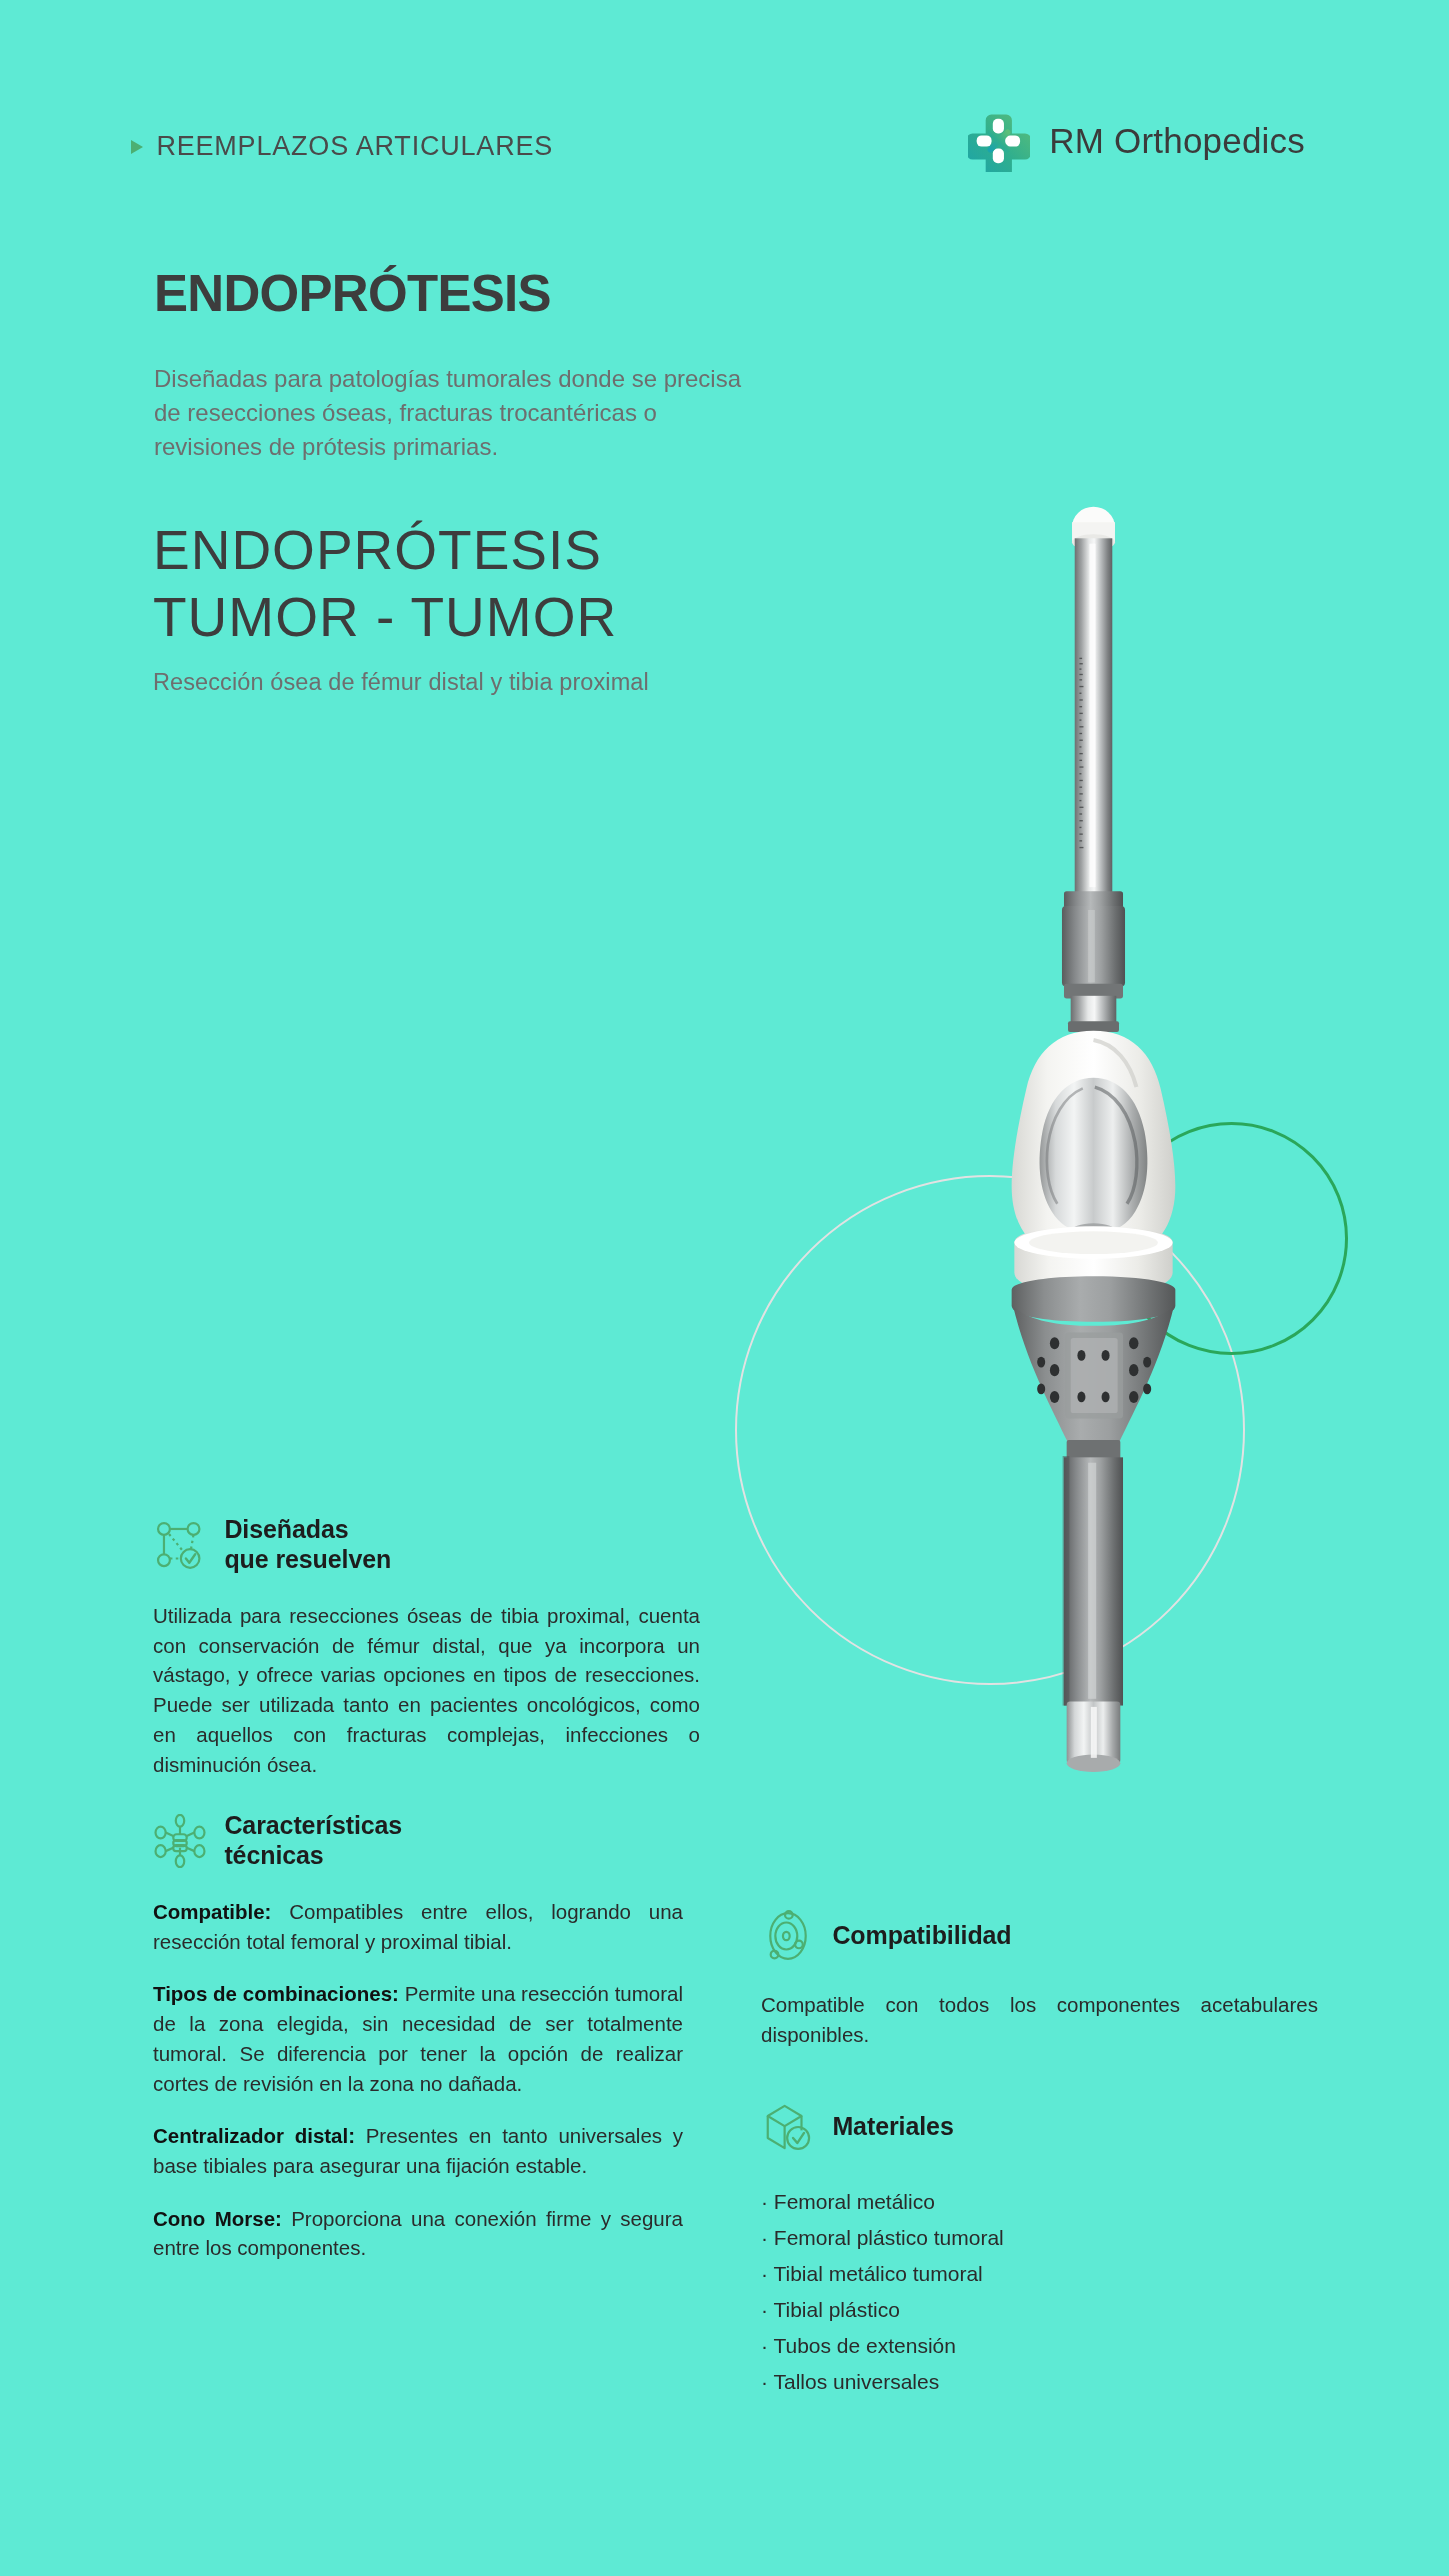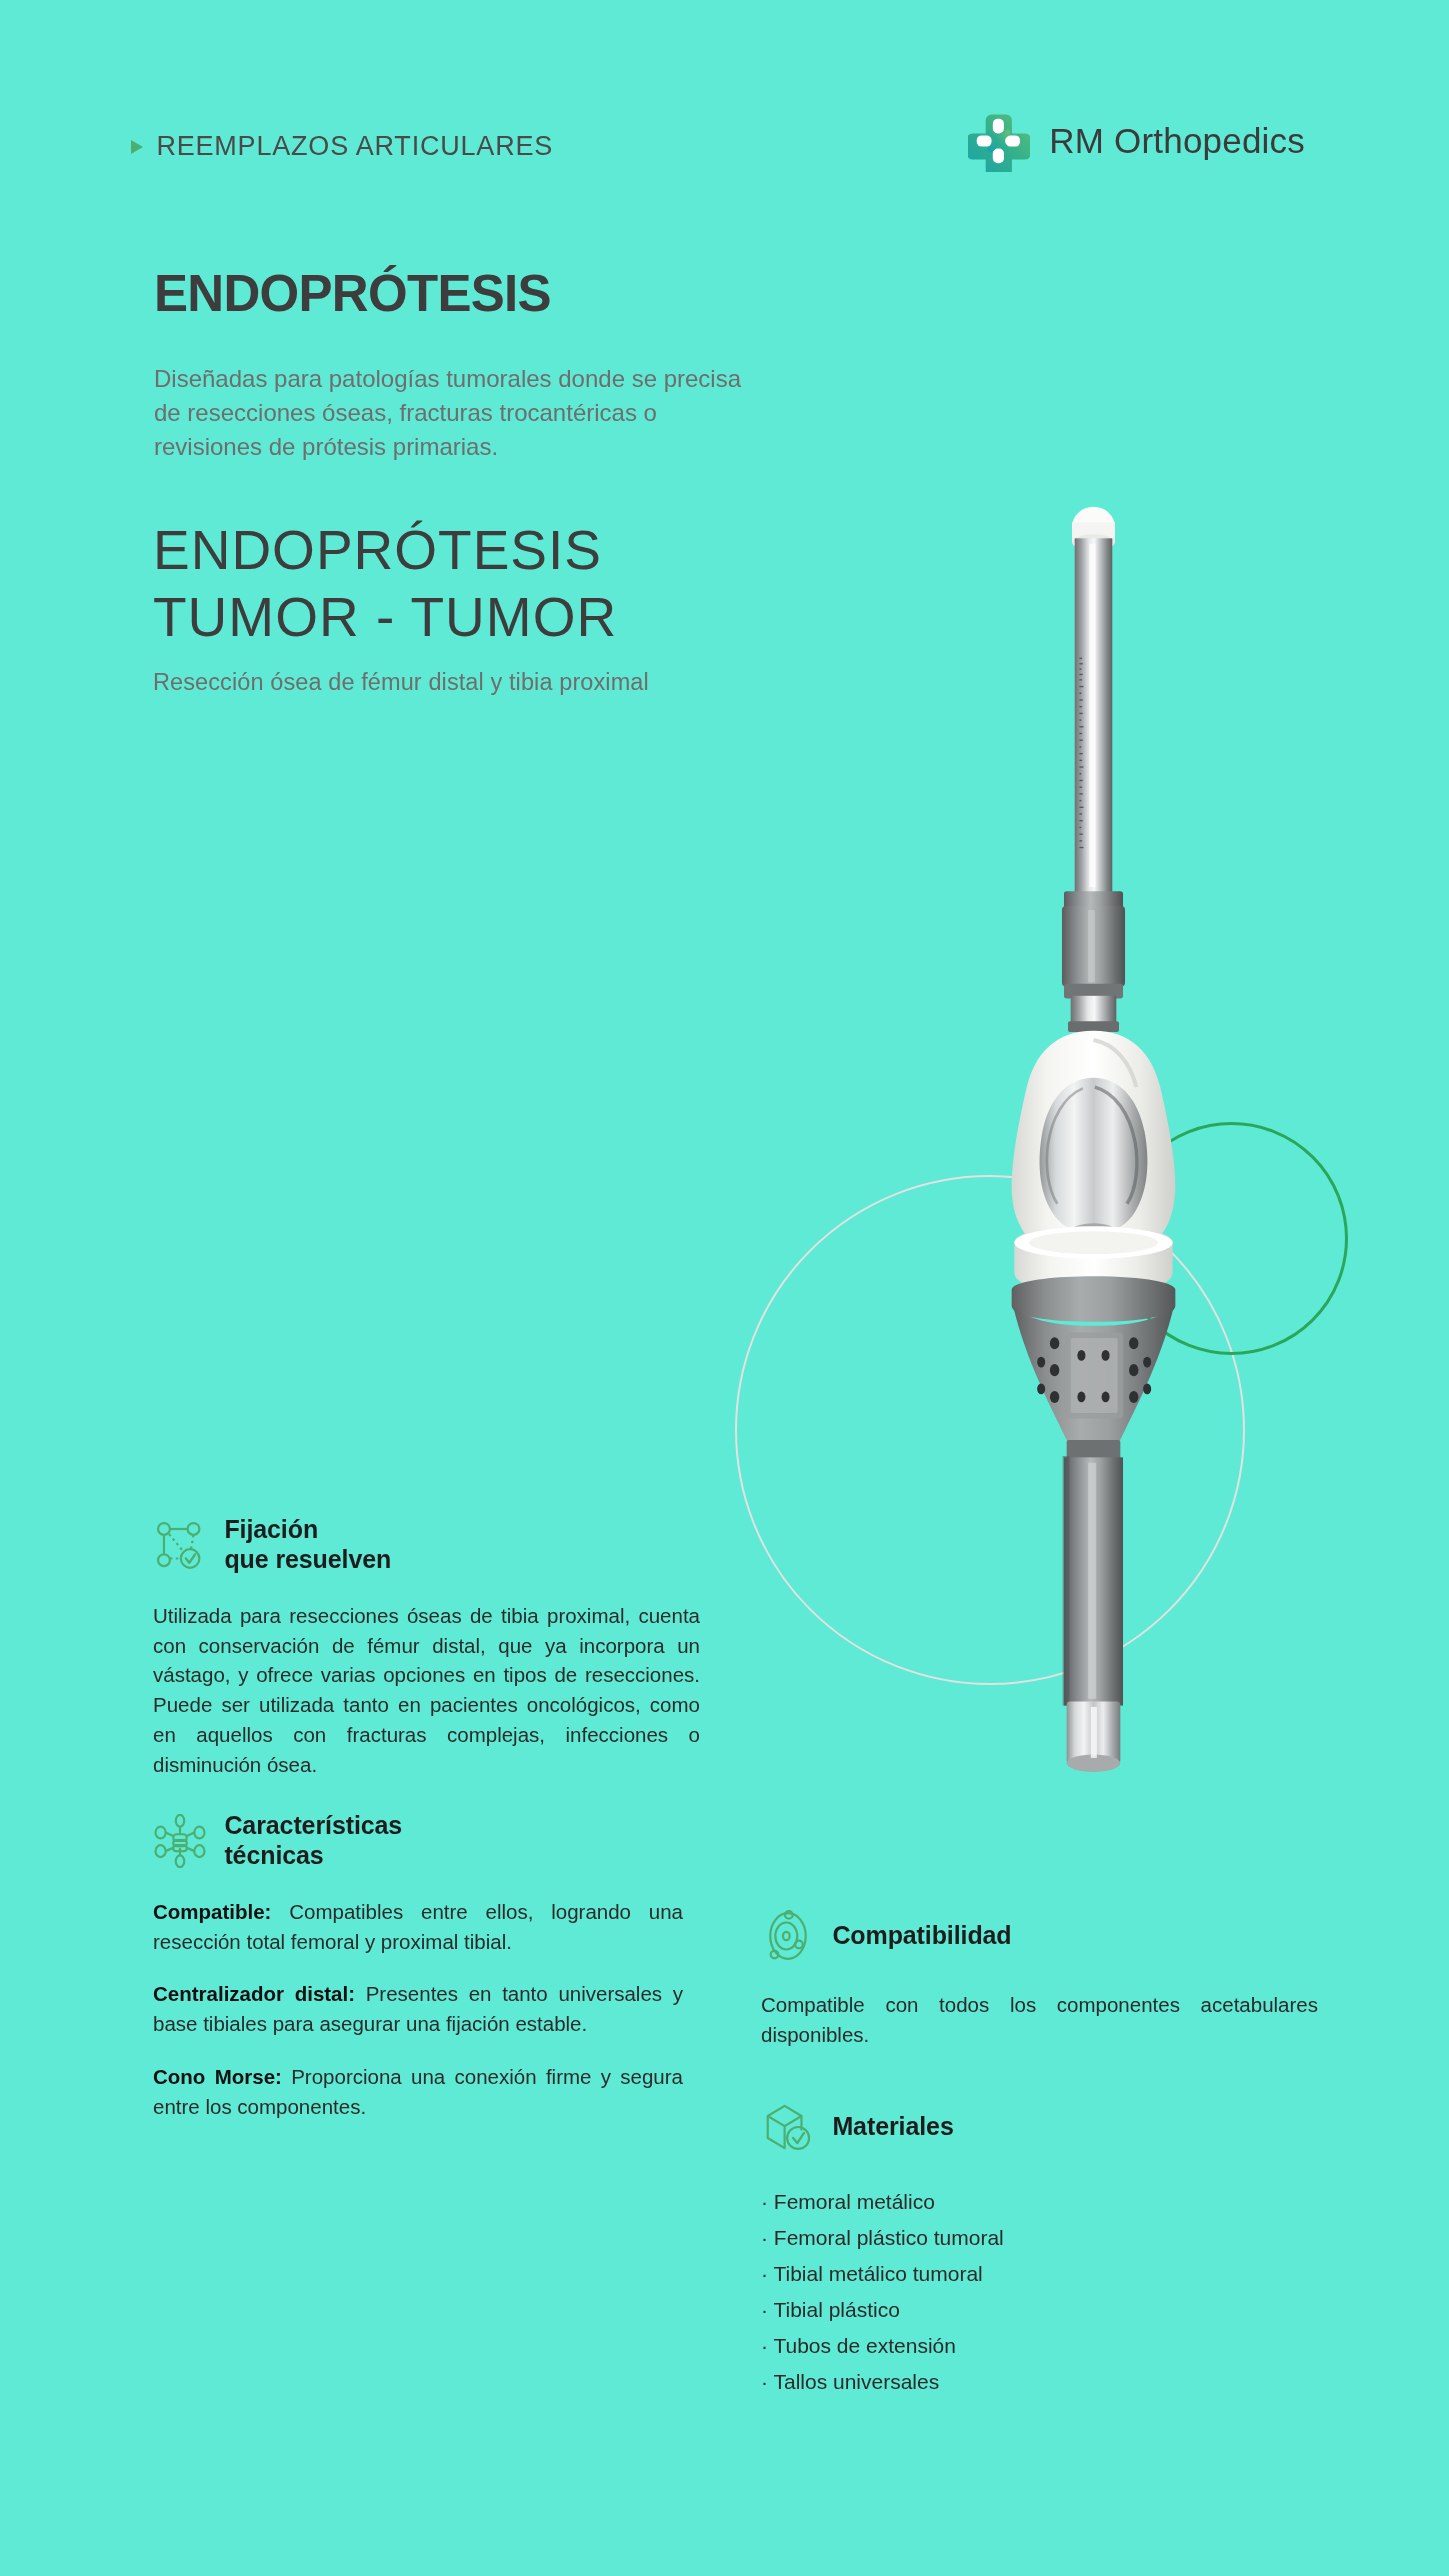--- a/index.html
+++ b/index.html
@@ -314,21 +314,21 @@
         <circle cx="13" cy="50" r="7"></circle>
         <circle cx="44" cy="48" r="11"></circle>
         <line x1="20" y1="13" x2="41" y2="13"></line>
         <line x1="13" y1="20" x2="13" y2="43"></line>
         <line x1="19" y1="19" x2="37" y2="41" stroke-dasharray="3 4"></line>
         <line x1="20" y1="48" x2="33" y2="48" stroke-dasharray="3 4"></line>
         <line x1="48" y1="20" x2="45" y2="37" stroke-dasharray="3 4"></line>
         <polyline points="39,48 43,53 50,43" stroke-width="2.8" stroke-linecap="round" stroke-linejoin="round"></polyline>
       </svg>
       <div class="block-title">
-        <div>Fijación</div>
+        <div>Diseñadas</div>
         <div>que resuelven</div>
       </div>
     </div>
     <div class="block-body">
       <p>Utilizada para resecciones óseas de tibia proximal, cuenta con conservación de fémur distal, que ya incorpora un vástago, y ofrece varias opciones en tipos de resecciones. Puede ser utilizada tanto en pacientes oncológicos, como en aquellos con fracturas complejas, infecciones o disminución ósea.</p>
     </div>
   </div>
 
   <div class="block" id="blk-tecnicas">
     <div class="block-head">
@@ -349,20 +349,21 @@
         <rect x="24" y="31" width="16" height="7" rx="3.5"></rect>
         <rect x="24" y="37" width="16" height="7" rx="3.5"></rect>
       </svg>
       <div class="block-title">
         <div>Características</div>
         <div>técnicas</div>
       </div>
     </div>
     <div class="block-body">
       <p><b>Compatible:</b><span> Compatibles entre ellos, logrando una resección total femoral y proximal tibial.</span></p>
+      <p><b>Tipos de combinaciones:</b><span> Permite una resección tumoral de la zona elegida, sin necesidad de ser totalmente tumoral. Se diferencia por tener la opción de realizar cortes de revisión en la zona no dañada.</span></p>
       <p><b>Centralizador distal:</b><span> Presentes en tanto universales y base tibiales para asegurar una fijación estable.</span></p>
       <p><b>Cono Morse:</b><span> Proporciona una conexión firme y segura entre los componentes.</span></p>
     </div>
   </div>
 
   <div class="block" id="blk-compat">
     <div class="block-head">
       <svg class="block-icon" viewBox="0 0 64 64" fill="none" stroke="#4caf72" stroke-width="2.6">
         <ellipse cx="32" cy="32" rx="21" ry="27"></ellipse>
         <ellipse cx="30" cy="32" rx="13" ry="16"></ellipse>

